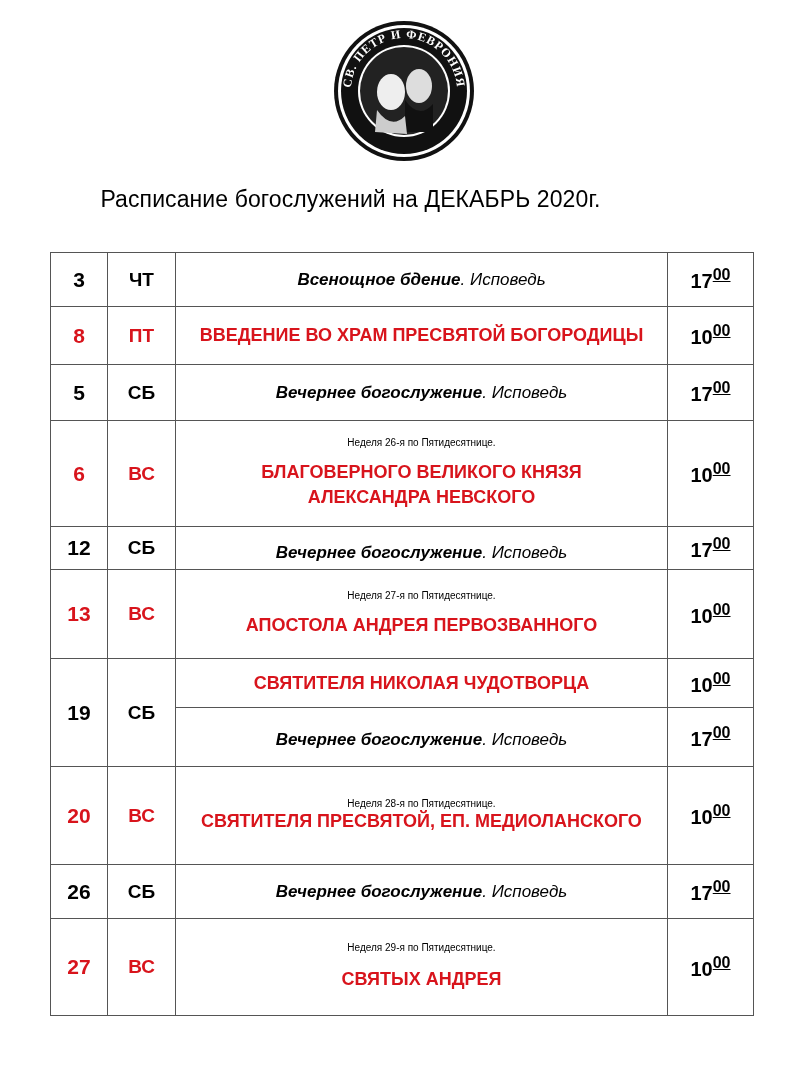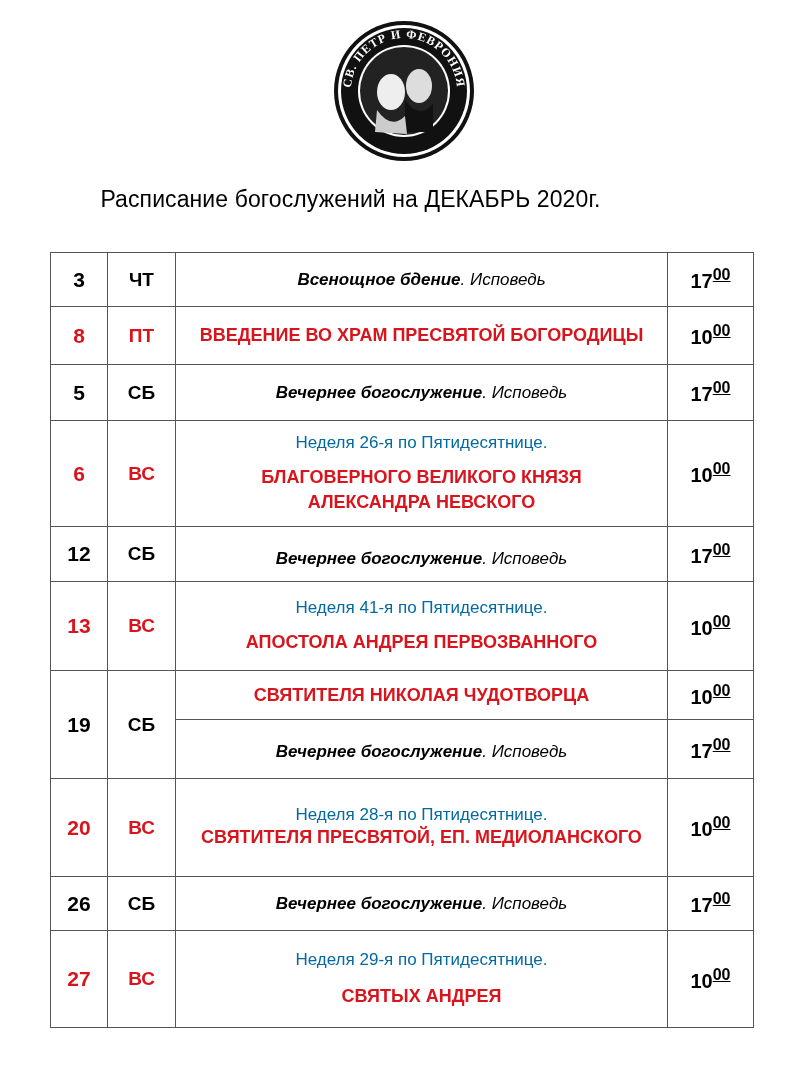--- a/index.html
+++ b/index.html
@@ -11,21 +11,21 @@
   col.c-day { width: 57px; }
   col.c-wd { width: 68px; }
   col.c-svc { width: 492px; }
   col.c-time { width: 86px; }
   .num { font-weight: bold; font-size: 21px; }
   .wd { font-weight: bold; font-size: 19px; }
   .red { color: #d8141c; }
   .svc-plain { font-size: 17px; font-style: italic; }
   .svc-plain b { font-weight: bold; }
   .feast { font-weight: bold; font-size: 18px; color: #d8141c; line-height: 25px; }
-  .week { font-size: 17px; color: #0369a1; }
+  .week { font-size: 10px; color: #000000; }
   .time { font-weight: bold; font-size: 20px; }
   .time sup { font-size: 16px; text-decoration: underline; vertical-align: 8px; }
 </style>
 </head>
 <body>
 
 <div class="logo">
   <svg width="142" height="142" viewBox="0 0 142 142">
     <circle cx="71" cy="71" r="70" fill="#111"></circle>
     <circle cx="71" cy="71" r="66" fill="#fff"></circle>
@@ -76,31 +76,31 @@
     <tr style="height:106px">
       <td class="num red">6</td>
       <td class="wd red">ВС</td>
       <td>
         <div class="week" style="margin-bottom:12px">Неделя 26-я по Пятидесятнице.</div>
         <div class="feast">БЛАГОВЕРНОГО ВЕЛИКОГО КНЯЗЯ</div>
         <div class="feast">АЛЕКСАНДРА НЕВСКОГО</div>
       </td>
       <td class="time"><span>10</span><sup>00</sup></td>
     </tr>
-    <tr style="height:55px">
+    <tr style="height:43px">
       <td class="num">12</td>
       <td class="wd">СБ</td>
       <td class="svc-plain" style="padding-top:10px"><b>Вечернее богослужение</b><span>. Исповедь</span></td>
       <td class="time"><span>17</span><sup>00</sup></td>
     </tr>
     <tr style="height:89px">
       <td class="num red">13</td>
       <td class="wd red">ВС</td>
       <td>
-        <div class="week" style="margin-bottom:12px">Неделя 41-я по Пятидесятнице.</div>
+        <div class="week" style="margin-bottom:12px">Неделя 27-я по Пятидесятнице.</div>
         <div class="feast">АПОСТОЛА АНДРЕЯ ПЕРВОЗВАННОГО</div>
       </td>
       <td class="time"><span>10</span><sup>00</sup></td>
     </tr>
     <tr style="height:49px">
       <td class="num" rowspan="2">19</td>
       <td class="wd" rowspan="2">СБ</td>
       <td class="feast">СВЯТИТЕЛЯ НИКОЛАЯ ЧУДОТВОРЦА</td>
       <td class="time"><span>10</span><sup>00</sup></td>
     </tr>

